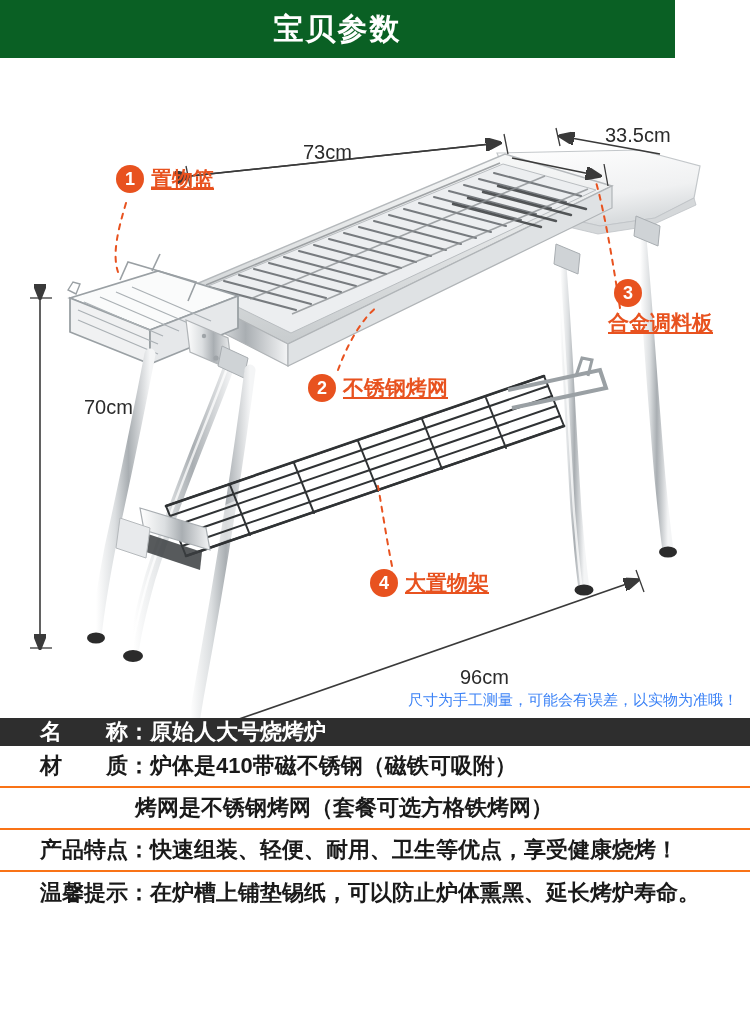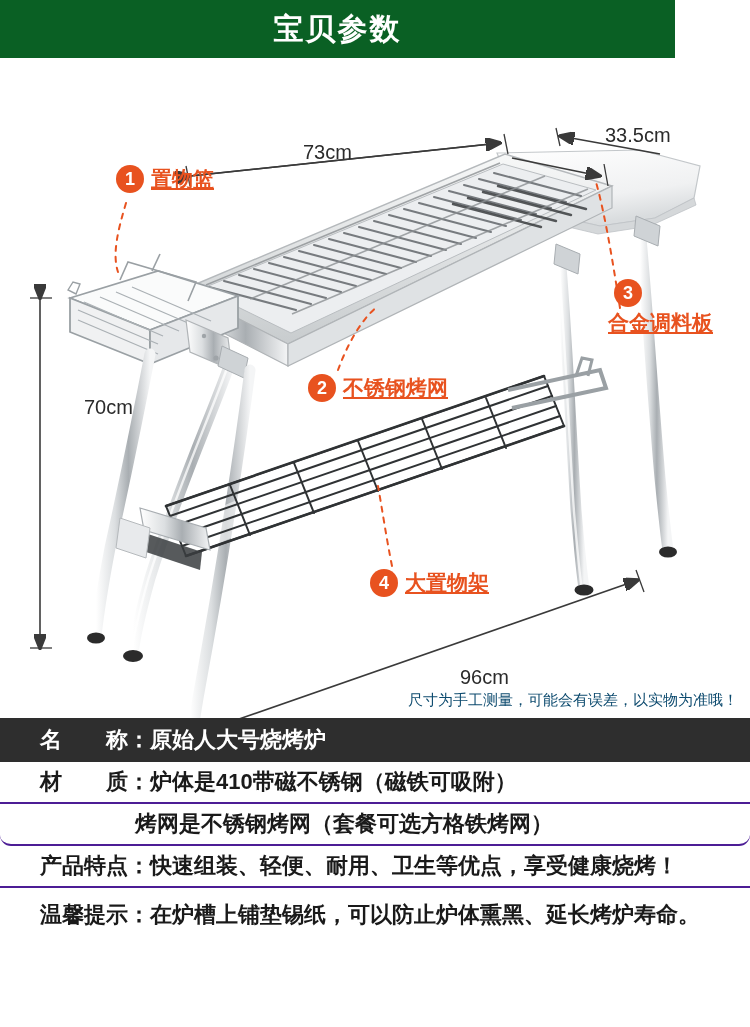--- a/index.html
+++ b/index.html
@@ -72,45 +72,45 @@
   }
   #dim-top   { left: 303px; top: 83px; }
   #dim-depth { left: 605px; top: 66px; }
   #dim-height{ left: 84px;  top: 338px; }
   #dim-width { left: 460px; top: 608px; }
 
   .note {
     position: absolute;
     right: 12px; bottom: 8px;
     font-size: 15px;
-    color: #0c4a6e;
+    color: #3b82f6;
     white-space: nowrap;
     text-align: center;
   }
 
   
   .specs { width: 750px; }
   .spec-row {
     display: flex; align-items: center;
     padding: 0 0 0 40px;
     height: 42px;
-    border-bottom: 2px solid #4c1d95;
+    border-bottom: 2px solid #f97316;
     font-size: 22px;
     font-weight: bold;
     color: #1a1a1a;
     white-space: nowrap;
   }
   .spec-row.dark {
     background: #2e2e2e;
     color: #ffffff;
     border-bottom: none;
-    height: 44px;
-  }
-  .spec-row.indent { padding-left: 135px; border-radius: 11px; }
-  .spec-row:last-child { border-bottom: none; align-items: flex-end; }
+    height: 28px;
+  }
+  .spec-row.indent { padding-left: 135px; }
+  .spec-row:last-child { border-bottom: none; }
   .sp-label { letter-spacing: 0; }
 </style>
 </head>
 <body>
 
 <div class="header">
   <div class="header-title">宝贝参数</div>
 </div>
 
 <div class="illus">

